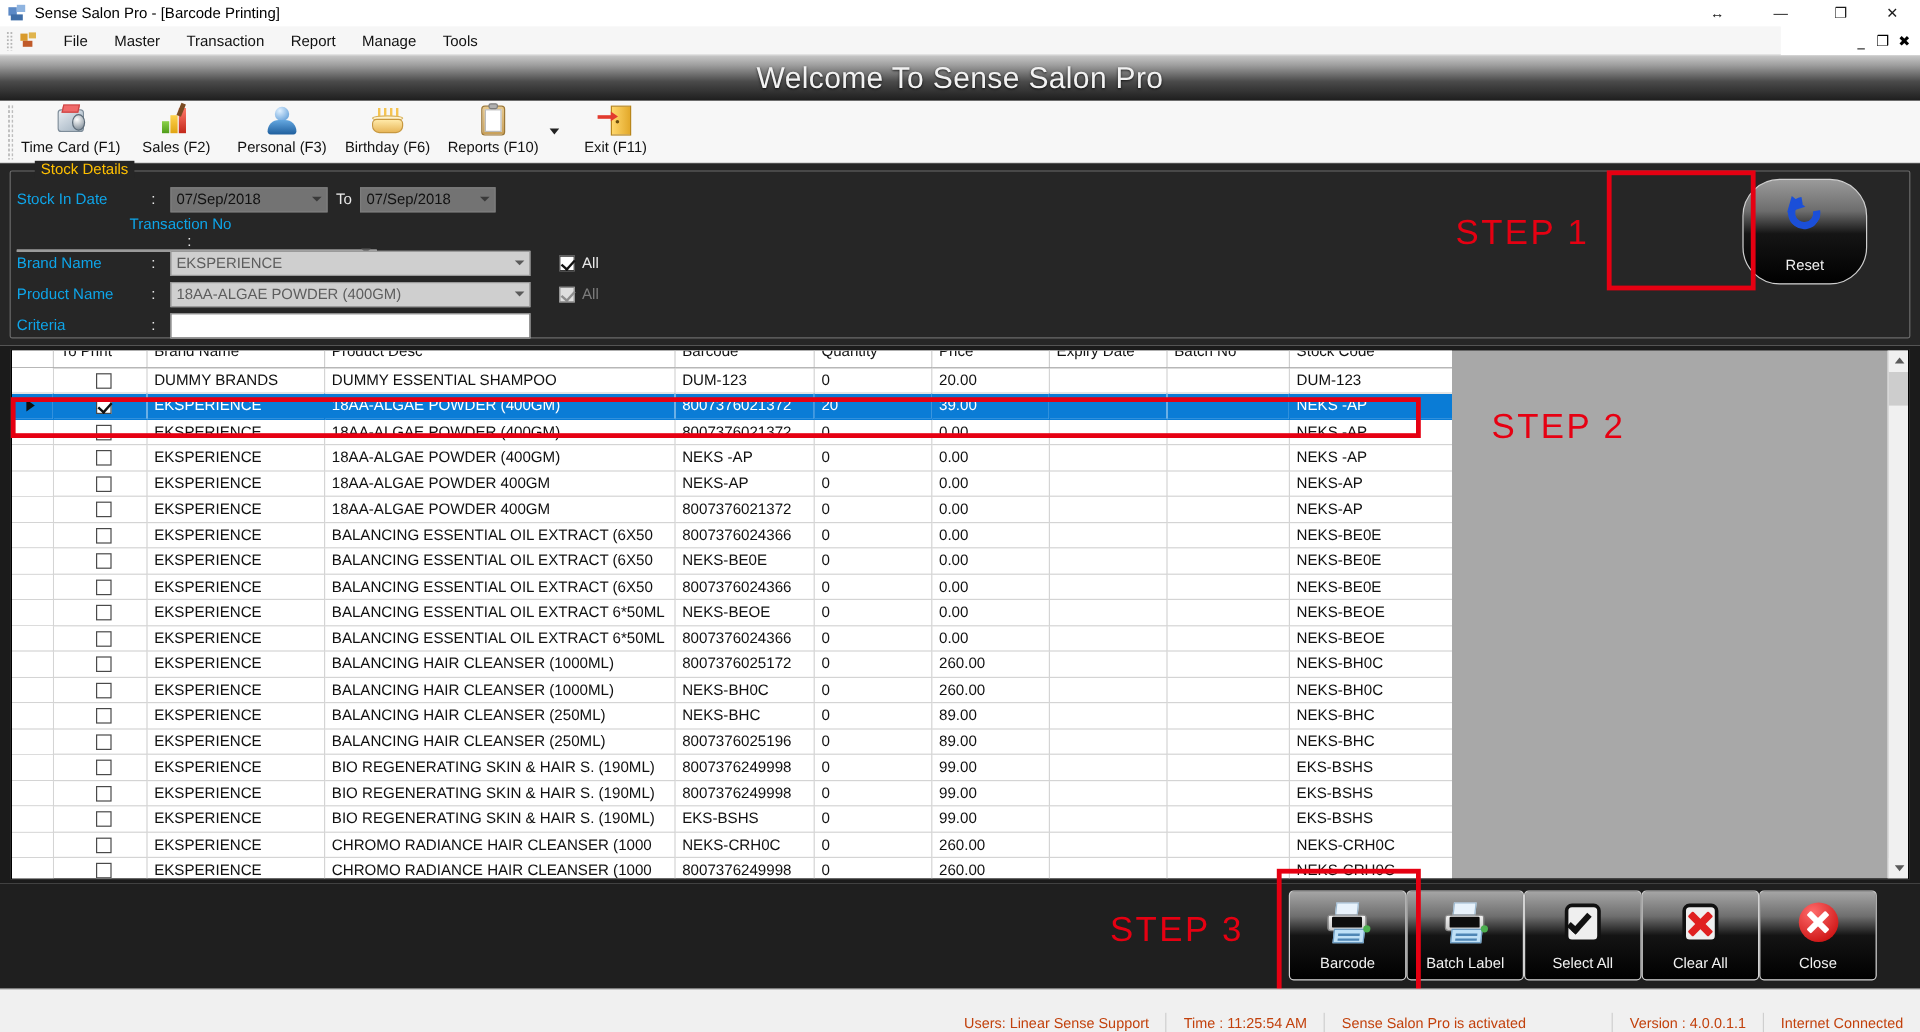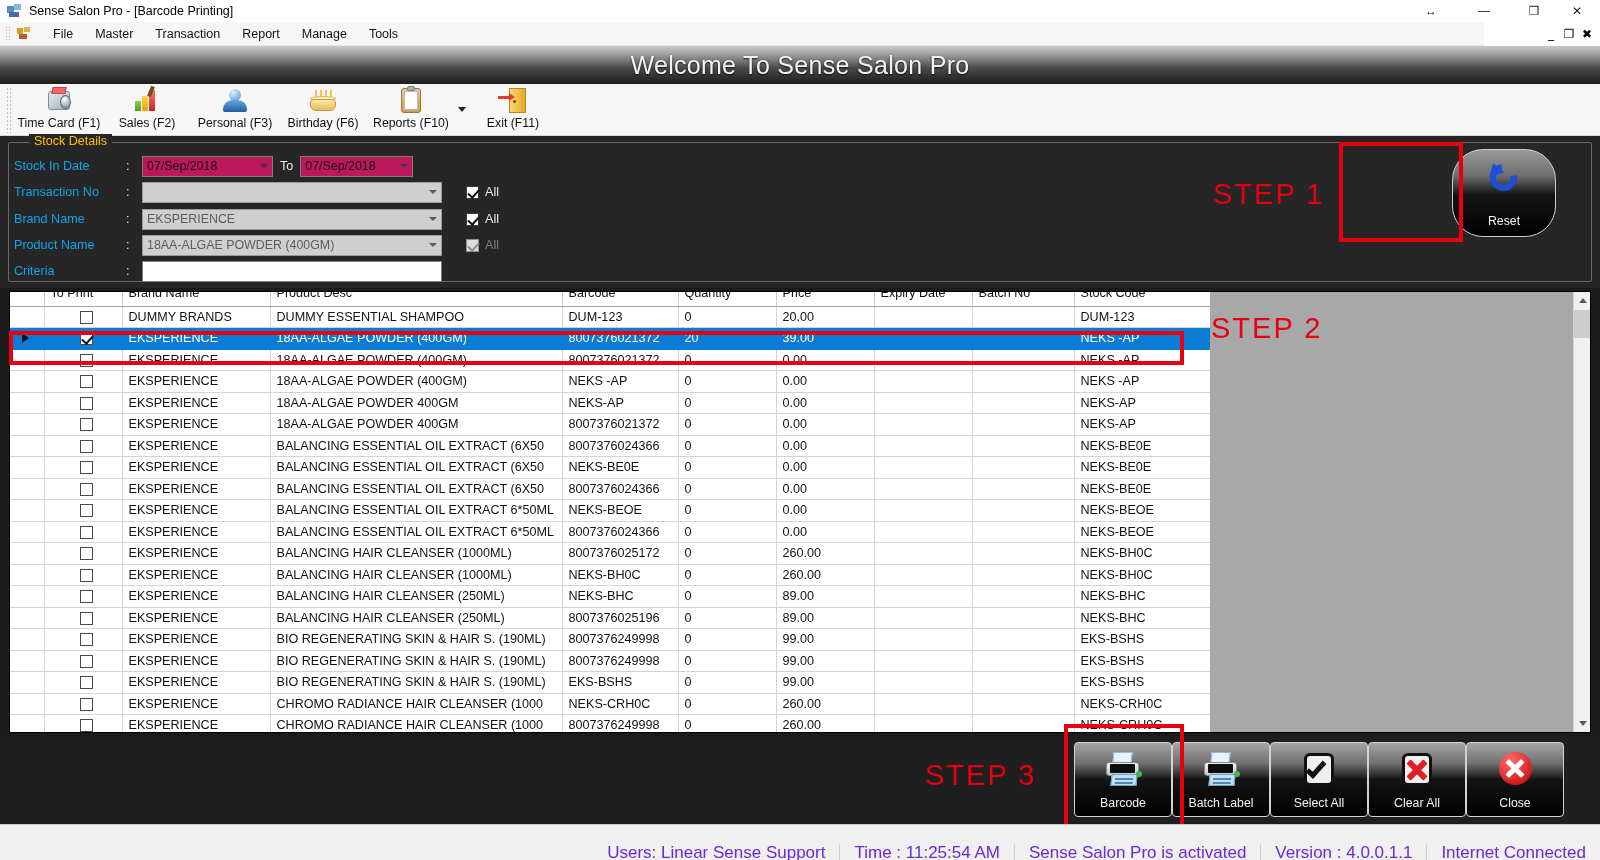--- a/index.html
+++ b/index.html
@@ -129,21 +129,21 @@
   }
   .gbox-title {
     position:absolute; left:20px; top:-9px; background:#262626; padding:0 5px;
     color:#ffc000; font-size:12.5px;
   }
   .frow { position:absolute; left:14px; height:24px; display:flex; align-items:center; }
   .flabel { width:112px; color:#0ea5e9; font-size:12.6px; }
   .fcolon { width:16px; color:#e9e9e9; font-size:12.6px; }
 
   .combo {
-    height:21px; background:#be185d; border:1px solid #7d7d7d; display:flex; align-items:center;
+    height:21px; background:#737373; border:1px solid #7d7d7d; display:flex; align-items:center;
     font-size:12.4px; color:#111; padding-left:4px; position:relative;
   }
   .combo.dis { background:#cfcfcf; border-color:#9a9a9a; color:#5d5d5d; }
   .combo .chev {
     position:absolute; right:4px; top:50%; transform:translateY(-50%);
     width:0;height:0;border-left:4px solid transparent;border-right:4px solid transparent;border-top:4px solid #5a5a5a;
   }
   .combo .chev.tall { border-top-color:#3a3a3a; }
   .txtin { height:21px; background:#fff; border:1px solid #7d7d7d; font-size:12.4px; color:#111; }
 
@@ -264,21 +264,21 @@
   .ic-close .circ { position:absolute; left:4px; top:0px; width:33px; height:33px; border-radius:50%;
      background:radial-gradient(circle at 35% 25%,#ff6b6b,#c20000);}
   .ic-close .x1,.ic-close .x2 { position:absolute; left:9px; top:14px; width:22px; height:5px; background:#fff; border-radius:1px;}
   .ic-close .x1 { transform:rotate(45deg);} .ic-close .x2 { transform:rotate(-45deg);}
 
   
   .statusbar {
     position:absolute; left:0; top:824px; width:1600px; height:36px; background:#f0f0f0;
     border-top:1px solid #c9c9c9; display:flex; align-items:center;
   }
-  .statusbar .cell { font-size:17px; color:#6d28d9; padding:0 14px; height:18px; display:flex; align-items:center;
+  .statusbar .cell { font-size:12px; color:#c2410c; padding:0 14px; height:18px; display:flex; align-items:center;
      border-right:1px solid #cfcfcf; white-space:nowrap;margin-top:20px; }
   .statusbar .cell.nb { border-right:none; }
   .sp-left { flex:1 1 auto; }
 </style>
 </head>
 <body>
 
 <div id="app">
 
   <div class="titlebar">
@@ -395,21 +395,21 @@
         <span>07/Sep/2018</span>
         <span class="chev tall"></span>
       </div>
       <div class="tolabel">To</div>
       <div class="combo" style="width:113px;">
         <span>07/Sep/2018</span>
         <span class="chev tall"></span>
       </div>
     </div>
 
-    <div class="frow" style="top:44px;">
+    <div class="frow" style="top:44px;flex-direction:column;">
       <div class="flabel">Transaction No</div>
       <div class="fcolon">:</div>
       <div class="combo dis" style="width:300px;">
         <span></span>
         <span class="chev"></span>
       </div>
       <div class="chkall">
         <span class="cbox on"></span>
         <span class="cl">All</span>
       </div>
@@ -739,21 +739,21 @@
           </div>
         <div class="thumb"></div>
         <div class="btn dn">
             <span class="ar"></span>
           </div>
       </div>
     </div>
   </div>
 
   <div class="hl-red" style="left:9px; top:331px; width:1175px; height:34px;"></div>
-  <div class="steptxt" style="left:1211px; top:312px;">STEP 2</div>
+  <div class="steptxt" style="left:1211px; top:340px;padding-left:32px;">STEP 2</div>
 
   <div class="bottombar">
     <div class="sbtn" style="left:1074px;">
       <div class="ic-print">
         <span class="paper"></span>
           <span class="body"></span>
           <span class="slot"></span>
           <span class="out"></span>
           <span class="grn"></span>
       </div>

